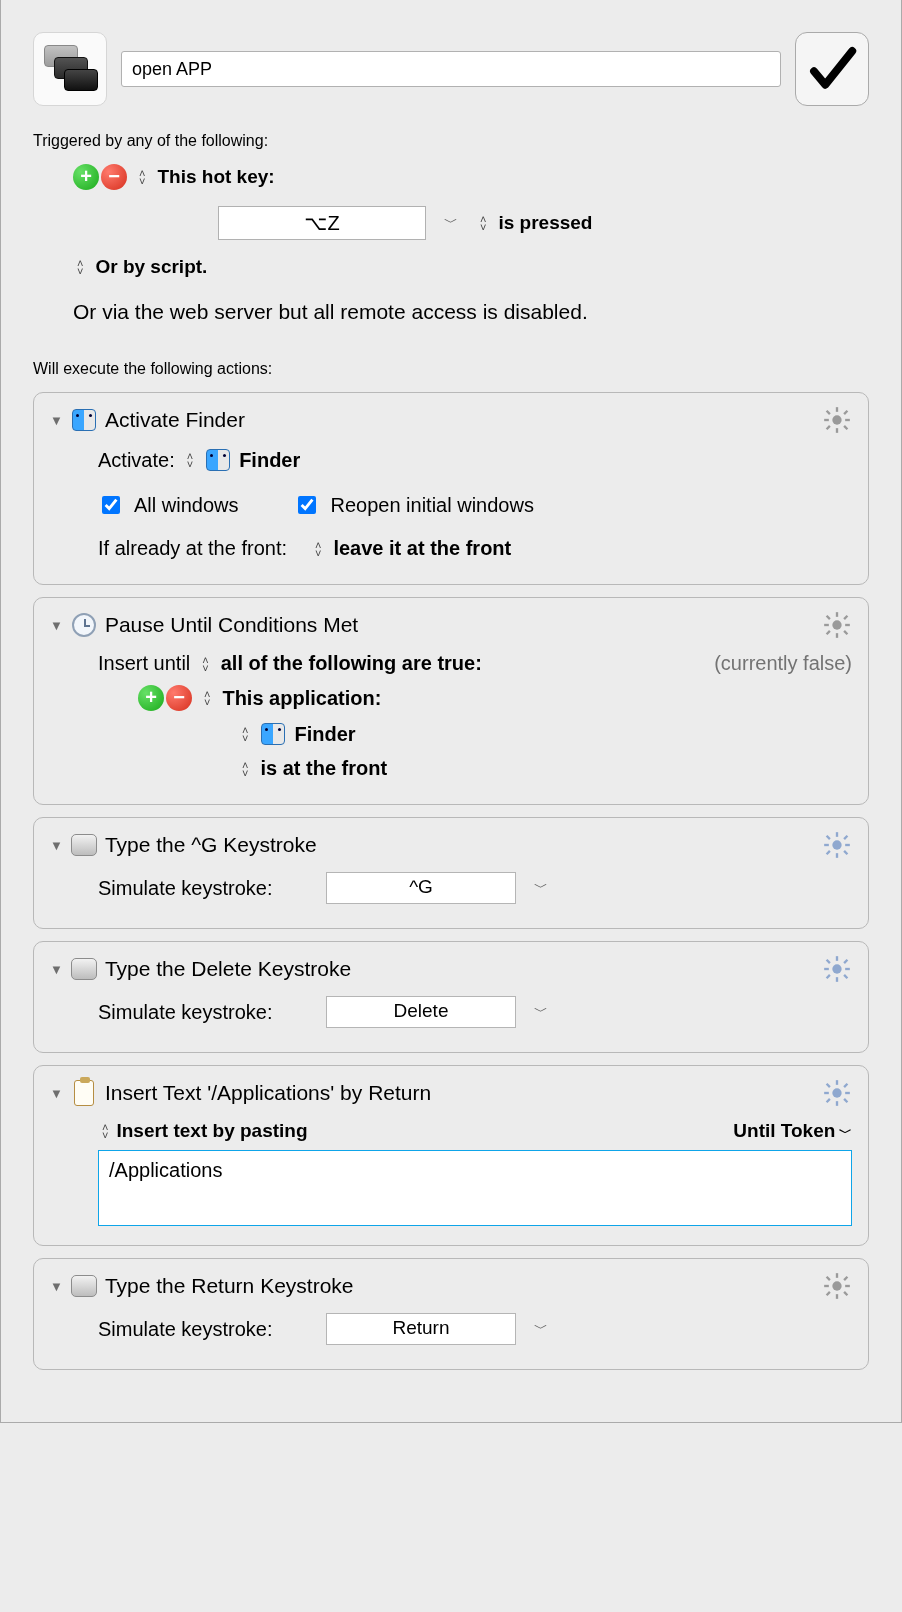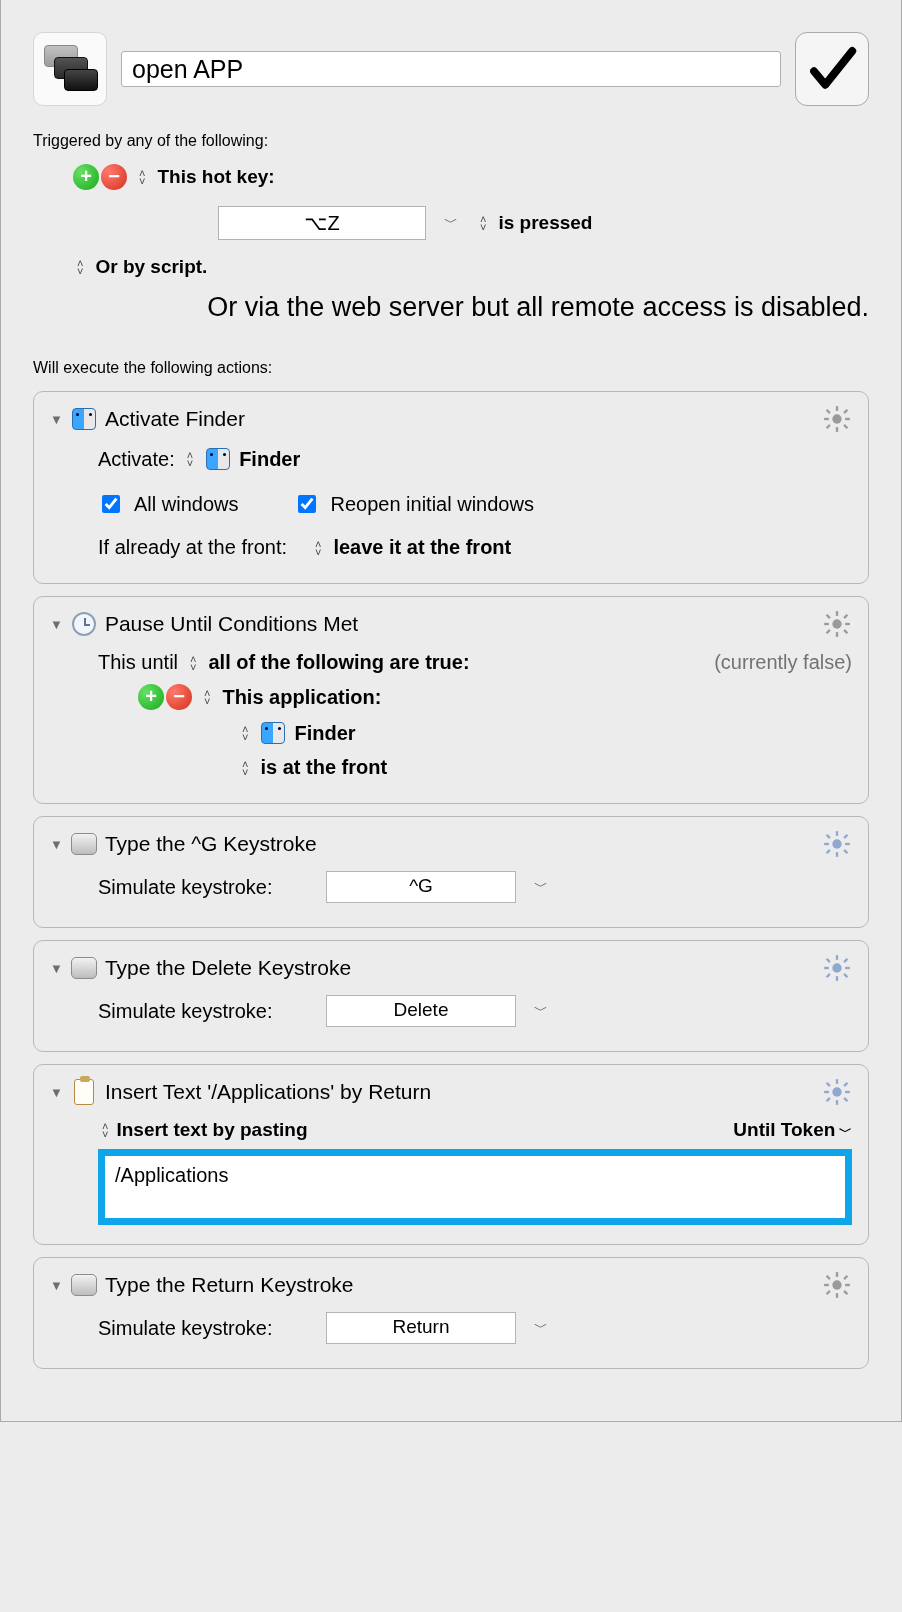--- a/index.html
+++ b/index.html
@@ -40,21 +40,21 @@
     border-radius: 4px;
     background: linear-gradient(#e8e8e8,#bcbcbc);
     border: 1px solid #888;
   }
   .macro-icon .kb.k1 { left: 10px; top: 12px; background: linear-gradient(#c2c2c2,#9c9c9c); }
   .macro-icon .kb.k2 { left: 20px; top: 24px; background: linear-gradient(#535353,#2a2a2a); border-color:#111; }
   .macro-icon .kb.k3 { left: 30px; top: 36px; background: linear-gradient(#444,#111); border-color:#000; }
   .title-input {
     flex: 1;
     height: 36px;
-    font-size: 25px;
+    font-size: 18px;
     padding: 4px 10px;
     border: 1px solid #b1b1b1;
     border-radius: 3px;
     background: #fff;
   }
   .enable-toggle {
     width: 74px; height: 74px;
     border: 1px solid #aaa;
     border-radius: 12px;
     background: #f5f5f5;
@@ -91,21 +91,21 @@
     width: 208px; height: 34px;
     border: 1px solid #b1b1b1;
     background: #fff;
     text-align: center;
     padding-top: 4px;
     font-size: 20px;
   }
   .hotkey-row { margin-left: 145px; margin-top: 16px; margin-bottom: 16px; }
   .chev-down { font-size: 14px; color: #666; margin: 0 10px; }
   .or-script { margin-left: 40px; margin-top: 12px; }
-  .or-web { margin-left: 40px; margin-top: 14px; font-size: 27px; text-align: right; }
+  .or-web { margin-left: 40px; margin-top: 22px; font-size: 21px; }
   .actions-area { margin-top: 10px; }
   .action-card {
     border: 1px solid #b8b8b8;
     border-radius: 10px;
     background: #ececec;
     margin: 12px 0;
     padding: 12px 16px 14px 16px;
   }
   .card-header {
     display: flex; align-items: center; gap: 8px;
@@ -126,21 +126,21 @@
   .card-body { margin: 12px 0 0 48px; font-size: 20px; }
   .card-body .row { margin: 10px 0; }
   .status-text { color: #737373; margin-left: auto; font-size: 20px; }
   .keystroke-box {
     width: 190px; height: 32px;
     border: 1px solid #b5b5b5; background: #fff;
     padding-top: 3px; text-align: center; font-size: 19px;
   }
   .keystroke-label { width: 220px; }
   .textarea-box {
-    width: 100%; height: 76px; border: 7px solid #0ea5e9; background: #fff;
+    width: 100%; height: 76px; border: 1px solid #0ea5e9; background: #fff;
     padding: 8px 10px; font-size: 20px; resize: none; font-family: inherit;
     margin-top: 8px;
   }
   .paste-body { margin: 12px 0 0 48px; }
   .insert-row { display:flex; align-items:center; }
   input[type=checkbox] {
     width: 18px; height: 18px; margin-right: 6px;
   }
   .finder-glyph {
     width: 24px; height: 22px; border-radius: 4px;
@@ -309,21 +309,21 @@
                 <rect x="3.5" y="3.5" width="2" height="4" transform="rotate(-45 4.5 5.5)"></rect>
                 <rect x="18.5" y="16.5" width="2" height="4" transform="rotate(-45 19.5 18.5)"></rect>
                 <rect x="3.5" y="16.5" width="2" height="4" transform="rotate(45 4.5 18.5)"></rect>
                 <rect x="18.5" y="3.5" width="2" height="4" transform="rotate(45 19.5 5.5)"></rect>
               </g>
             </svg>
         </span>
       </div>
       <div class="card-body">
         <div class="row">
-          <span>This until</span>
+          <span>Insert until</span>
           <span class="stepper">
               <span>˄</span>
               <span>˅</span>
             </span>
           <span class="bold">all of the following are true:</span>
           <span class="status-text">(currently false)</span>
         </div>
         <div class="row" style="margin-left:40px;">
           <span class="addrem">
             <span class="circ plus">

